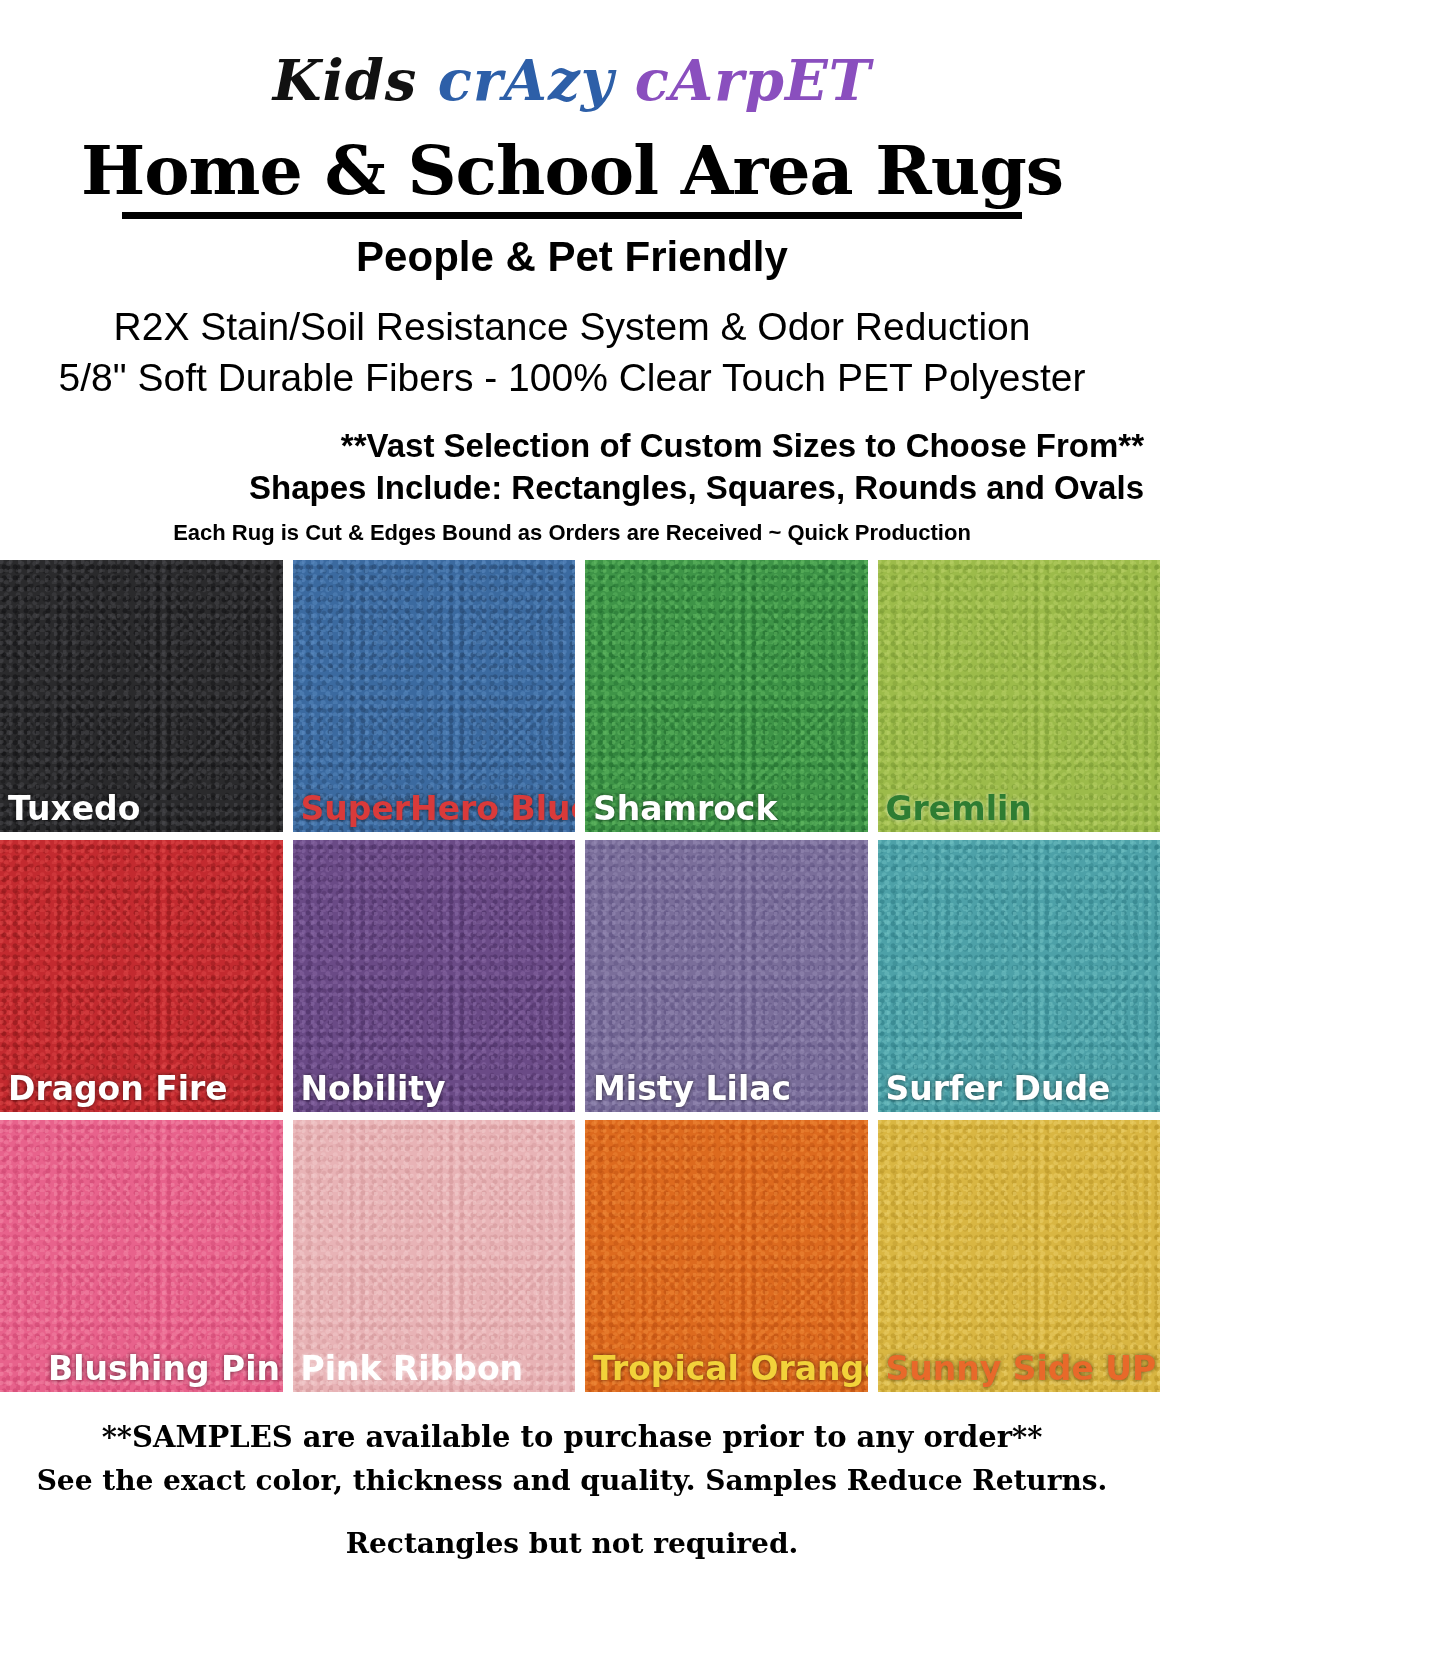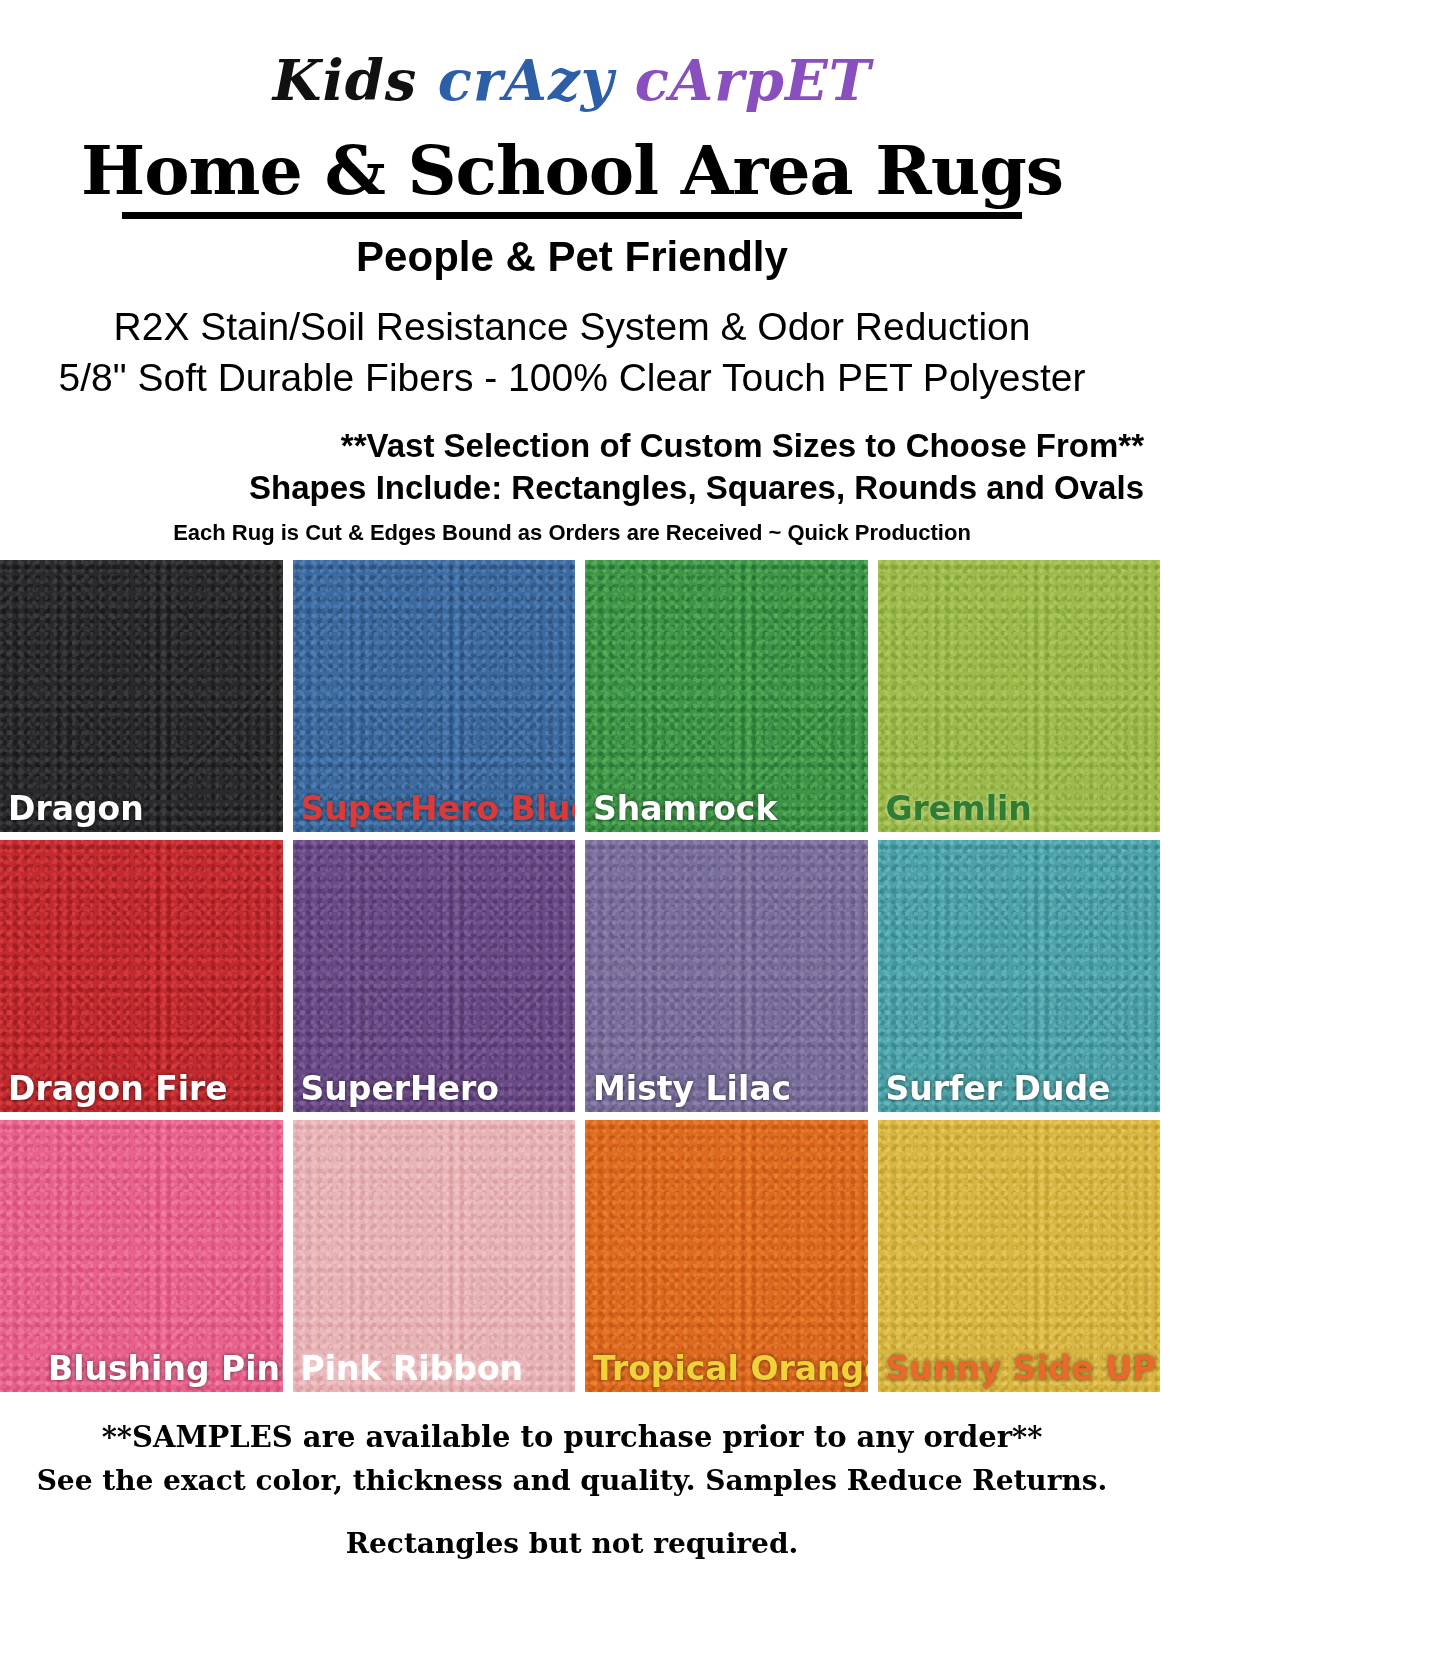--- a/index.html
+++ b/index.html
@@ -151,41 +151,41 @@
   <div class="line-lg tight">5/8" Soft Durable Fibers - 100% Clear Touch PET Polyester</div>
 
   <div class="line-bold spaced">**Vast Selection of Custom Sizes to Choose From**</div>
   <div class="line-bold">Shapes Include: Rectangles, Squares, Rounds and Ovals</div>
 
   <div class="line-sm">Each Rug is Cut &amp; Edges Bound as Orders are Received ~ Quick Production</div>
 
   <div class="grid">
       <div class="swatch">
         <div class="tex" style="background: radial-gradient(circle at 12% 18%, rgba(74, 74, 78, 0.533) 0px, rgba(74, 74, 78, 0.533) 2px, transparent 3px) 0% 0% / 9px 9px, radial-gradient(circle at 37% 62%, rgba(17, 17, 19, 0.6) 0px, rgba(17, 17, 19, 0.6) 2px, transparent 3px) 0% 0% / 11px 11px, radial-gradient(circle at 68% 28%, rgba(74, 74, 78, 0.467) 0px, rgba(74, 74, 78, 0.467) 2px, transparent 3px) 0% 0% / 13px 13px, radial-gradient(circle at 85% 77%, rgba(17, 17, 19, 0.533) 0px, rgba(17, 17, 19, 0.533) 2px, transparent 3px) 0% 0% / 10px 10px, radial-gradient(circle at 52% 90%, rgba(74, 74, 78, 0.4) 0px, rgba(74, 74, 78, 0.4) 2px, transparent 3px) 0% 0% / 12px 12px, radial-gradient(circle at 22% 80%, rgba(17, 17, 19, 0.4) 0px, rgba(17, 17, 19, 0.4) 2px, transparent 3px) 0% 0% / 14px 14px,  0% 0% / 100% 100% rgb(42, 42, 44);"></div>
-        <div class="label dark-shadow" style="color: rgb(255, 255, 255);">Dragon</div>
+        <div class="label dark-shadow" style="color: rgb(255, 255, 255);">Tuxedo</div>
       </div>
       <div class="swatch">
         <div class="tex" style="background: radial-gradient(circle at 12% 18%, rgba(92, 140, 194, 0.533) 0px, rgba(92, 140, 194, 0.533) 2px, transparent 3px) 0% 0% / 9px 9px, radial-gradient(circle at 37% 62%, rgba(38, 71, 111, 0.6) 0px, rgba(38, 71, 111, 0.6) 2px, transparent 3px) 0% 0% / 11px 11px, radial-gradient(circle at 68% 28%, rgba(92, 140, 194, 0.467) 0px, rgba(92, 140, 194, 0.467) 2px, transparent 3px) 0% 0% / 13px 13px, radial-gradient(circle at 85% 77%, rgba(38, 71, 111, 0.533) 0px, rgba(38, 71, 111, 0.533) 2px, transparent 3px) 0% 0% / 10px 10px, radial-gradient(circle at 52% 90%, rgba(92, 140, 194, 0.4) 0px, rgba(92, 140, 194, 0.4) 2px, transparent 3px) 0% 0% / 12px 12px, radial-gradient(circle at 22% 80%, rgba(38, 71, 111, 0.4) 0px, rgba(38, 71, 111, 0.4) 2px, transparent 3px) 0% 0% / 14px 14px,  0% 0% / 100% 100% rgb(59, 106, 160);"></div>
         <div class="label dark-shadow" style="color: rgb(217, 58, 58);">SuperHero Blue</div>
       </div>
       <div class="swatch">
         <div class="tex" style="background: radial-gradient(circle at 12% 18%, rgba(99, 187, 99, 0.533) 0px, rgba(99, 187, 99, 0.533) 2px, transparent 3px) 0% 0% / 9px 9px, radial-gradient(circle at 37% 62%, rgba(31, 107, 45, 0.6) 0px, rgba(31, 107, 45, 0.6) 2px, transparent 3px) 0% 0% / 11px 11px, radial-gradient(circle at 68% 28%, rgba(99, 187, 99, 0.467) 0px, rgba(99, 187, 99, 0.467) 2px, transparent 3px) 0% 0% / 13px 13px, radial-gradient(circle at 85% 77%, rgba(31, 107, 45, 0.533) 0px, rgba(31, 107, 45, 0.533) 2px, transparent 3px) 0% 0% / 10px 10px, radial-gradient(circle at 52% 90%, rgba(99, 187, 99, 0.4) 0px, rgba(99, 187, 99, 0.4) 2px, transparent 3px) 0% 0% / 12px 12px, radial-gradient(circle at 22% 80%, rgba(31, 107, 45, 0.4) 0px, rgba(31, 107, 45, 0.4) 2px, transparent 3px) 0% 0% / 14px 14px,  0% 0% / 100% 100% rgb(62, 148, 71);"></div>
         <div class="label dark-shadow" style="color: rgb(255, 255, 255);">Shamrock</div>
       </div>
       <div class="swatch">
         <div class="tex" style="background: radial-gradient(circle at 12% 18%, rgba(185, 209, 103, 0.533) 0px, rgba(185, 209, 103, 0.533) 2px, transparent 3px) 0% 0% / 9px 9px, radial-gradient(circle at 37% 62%, rgba(122, 154, 51, 0.6) 0px, rgba(122, 154, 51, 0.6) 2px, transparent 3px) 0% 0% / 11px 11px, radial-gradient(circle at 68% 28%, rgba(185, 209, 103, 0.467) 0px, rgba(185, 209, 103, 0.467) 2px, transparent 3px) 0% 0% / 13px 13px, radial-gradient(circle at 85% 77%, rgba(122, 154, 51, 0.533) 0px, rgba(122, 154, 51, 0.533) 2px, transparent 3px) 0% 0% / 10px 10px, radial-gradient(circle at 52% 90%, rgba(185, 209, 103, 0.4) 0px, rgba(185, 209, 103, 0.4) 2px, transparent 3px) 0% 0% / 12px 12px, radial-gradient(circle at 22% 80%, rgba(122, 154, 51, 0.4) 0px, rgba(122, 154, 51, 0.4) 2px, transparent 3px) 0% 0% / 14px 14px,  0% 0% / 100% 100% rgb(156, 187, 74);"></div>
         <div class="label light-shadow" style="color: rgb(46, 125, 50);">Gremlin</div>
       </div>
       <div class="swatch">
         <div class="tex" style="background: radial-gradient(circle at 12% 18%, rgba(224, 73, 74, 0.533) 0px, rgba(224, 73, 74, 0.533) 2px, transparent 3px) 0% 0% / 9px 9px, radial-gradient(circle at 37% 62%, rgba(142, 22, 25, 0.6) 0px, rgba(142, 22, 25, 0.6) 2px, transparent 3px) 0% 0% / 11px 11px, radial-gradient(circle at 68% 28%, rgba(224, 73, 74, 0.467) 0px, rgba(224, 73, 74, 0.467) 2px, transparent 3px) 0% 0% / 13px 13px, radial-gradient(circle at 85% 77%, rgba(142, 22, 25, 0.533) 0px, rgba(142, 22, 25, 0.533) 2px, transparent 3px) 0% 0% / 10px 10px, radial-gradient(circle at 52% 90%, rgba(224, 73, 74, 0.4) 0px, rgba(224, 73, 74, 0.4) 2px, transparent 3px) 0% 0% / 12px 12px, radial-gradient(circle at 22% 80%, rgba(142, 22, 25, 0.4) 0px, rgba(142, 22, 25, 0.4) 2px, transparent 3px) 0% 0% / 14px 14px,  0% 0% / 100% 100% rgb(195, 42, 47);"></div>
         <div class="label dark-shadow" style="color: rgb(255, 255, 255);">Dragon Fire</div>
       </div>
       <div class="swatch">
         <div class="tex" style="background: radial-gradient(circle at 12% 18%, rgba(138, 106, 166, 0.533) 0px, rgba(138, 106, 166, 0.533) 2px, transparent 3px) 0% 0% / 9px 9px, radial-gradient(circle at 37% 62%, rgba(74, 46, 99, 0.6) 0px, rgba(74, 46, 99, 0.6) 2px, transparent 3px) 0% 0% / 11px 11px, radial-gradient(circle at 68% 28%, rgba(138, 106, 166, 0.467) 0px, rgba(138, 106, 166, 0.467) 2px, transparent 3px) 0% 0% / 13px 13px, radial-gradient(circle at 85% 77%, rgba(74, 46, 99, 0.533) 0px, rgba(74, 46, 99, 0.533) 2px, transparent 3px) 0% 0% / 10px 10px, radial-gradient(circle at 52% 90%, rgba(138, 106, 166, 0.4) 0px, rgba(138, 106, 166, 0.4) 2px, transparent 3px) 0% 0% / 12px 12px, radial-gradient(circle at 22% 80%, rgba(74, 46, 99, 0.4) 0px, rgba(74, 46, 99, 0.4) 2px, transparent 3px) 0% 0% / 14px 14px,  0% 0% / 100% 100% rgb(106, 74, 134);"></div>
-        <div class="label dark-shadow" style="color: rgb(255, 255, 255);">SuperHero</div>
+        <div class="label dark-shadow" style="color: rgb(255, 255, 255);">Nobility</div>
       </div>
       <div class="swatch">
         <div class="tex" style="background: radial-gradient(circle at 12% 18%, rgba(152, 141, 182, 0.533) 0px, rgba(152, 141, 182, 0.533) 2px, transparent 3px) 0% 0% / 9px 9px, radial-gradient(circle at 37% 62%, rgba(92, 80, 128, 0.6) 0px, rgba(92, 80, 128, 0.6) 2px, transparent 3px) 0% 0% / 11px 11px, radial-gradient(circle at 68% 28%, rgba(152, 141, 182, 0.467) 0px, rgba(152, 141, 182, 0.467) 2px, transparent 3px) 0% 0% / 13px 13px, radial-gradient(circle at 85% 77%, rgba(92, 80, 128, 0.533) 0px, rgba(92, 80, 128, 0.533) 2px, transparent 3px) 0% 0% / 10px 10px, radial-gradient(circle at 52% 90%, rgba(152, 141, 182, 0.4) 0px, rgba(152, 141, 182, 0.4) 2px, transparent 3px) 0% 0% / 12px 12px, radial-gradient(circle at 22% 80%, rgba(92, 80, 128, 0.4) 0px, rgba(92, 80, 128, 0.4) 2px, transparent 3px) 0% 0% / 14px 14px,  0% 0% / 100% 100% rgb(122, 110, 154);"></div>
         <div class="label dark-shadow" style="color: rgb(255, 255, 255);">Misty Lilac</div>
       </div>
       <div class="swatch">
         <div class="tex" style="background: radial-gradient(circle at 12% 18%, rgba(114, 194, 196, 0.533) 0px, rgba(114, 194, 196, 0.533) 2px, transparent 3px) 0% 0% / 9px 9px, radial-gradient(circle at 37% 62%, rgba(47, 127, 136, 0.6) 0px, rgba(47, 127, 136, 0.6) 2px, transparent 3px) 0% 0% / 11px 11px, radial-gradient(circle at 68% 28%, rgba(114, 194, 196, 0.467) 0px, rgba(114, 194, 196, 0.467) 2px, transparent 3px) 0% 0% / 13px 13px, radial-gradient(circle at 85% 77%, rgba(47, 127, 136, 0.533) 0px, rgba(47, 127, 136, 0.533) 2px, transparent 3px) 0% 0% / 10px 10px, radial-gradient(circle at 52% 90%, rgba(114, 194, 196, 0.4) 0px, rgba(114, 194, 196, 0.4) 2px, transparent 3px) 0% 0% / 12px 12px, radial-gradient(circle at 22% 80%, rgba(47, 127, 136, 0.4) 0px, rgba(47, 127, 136, 0.4) 2px, transparent 3px) 0% 0% / 14px 14px,  0% 0% / 100% 100% rgb(77, 161, 168);"></div>
         <div class="label dark-shadow" style="color: rgb(255, 255, 255);">Surfer Dude</div>
       </div>
       <div class="swatch">

